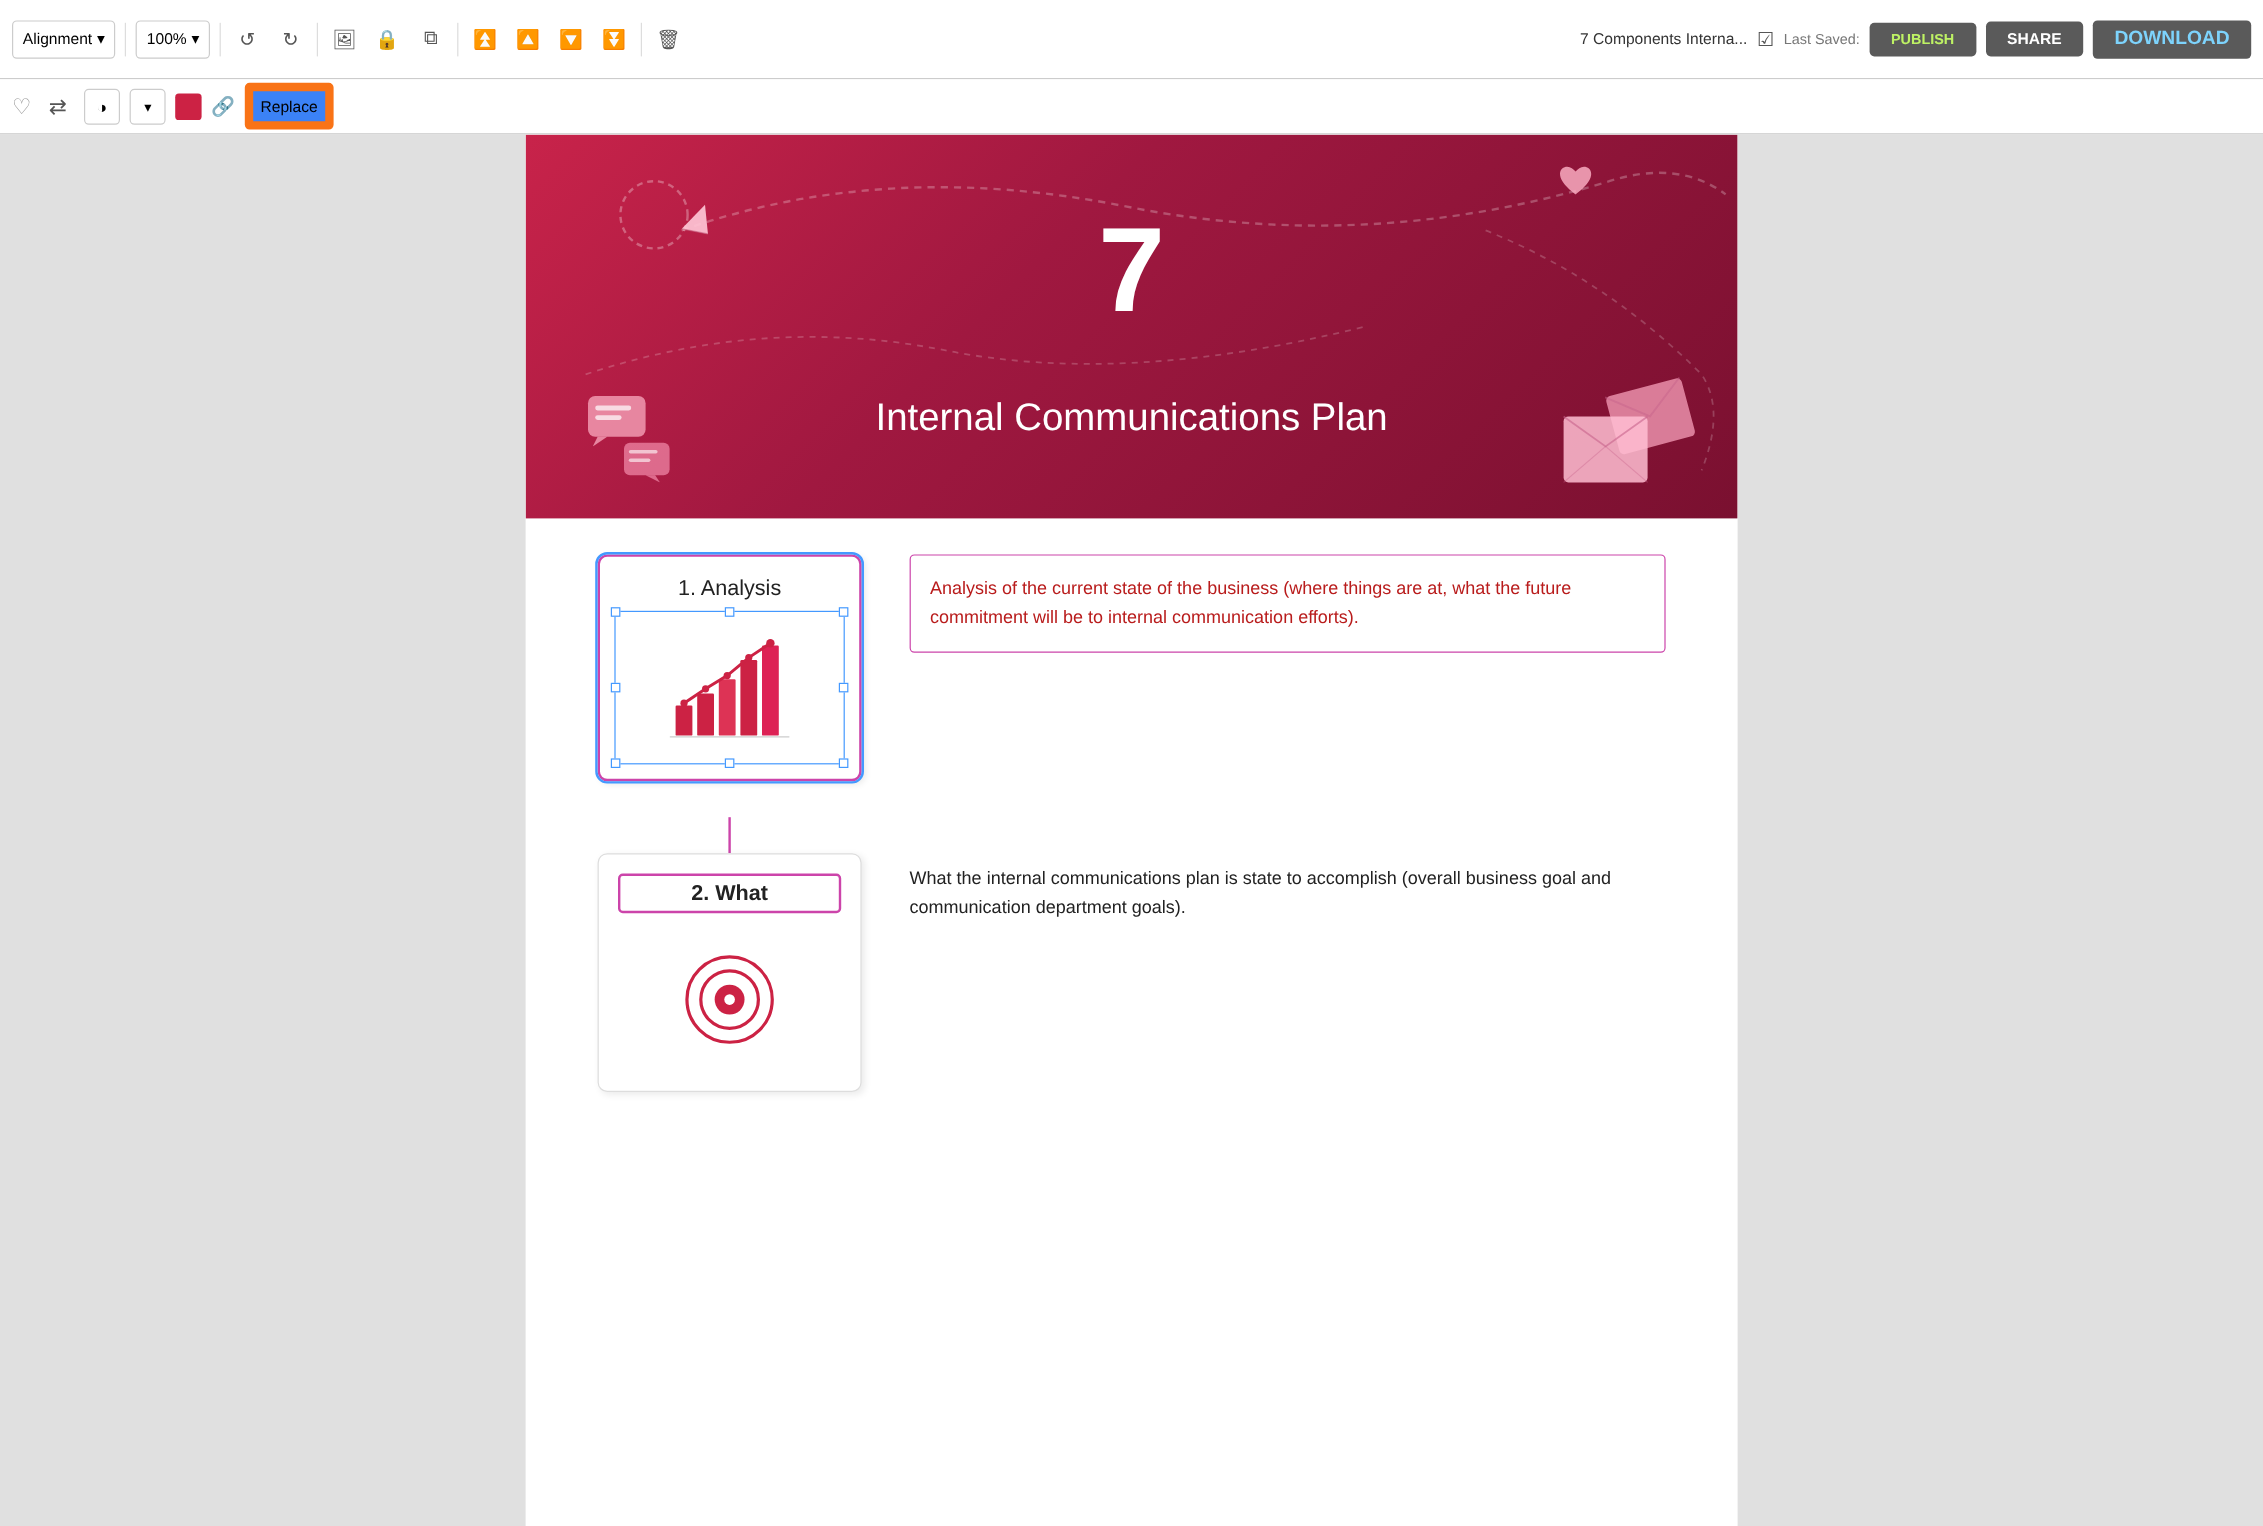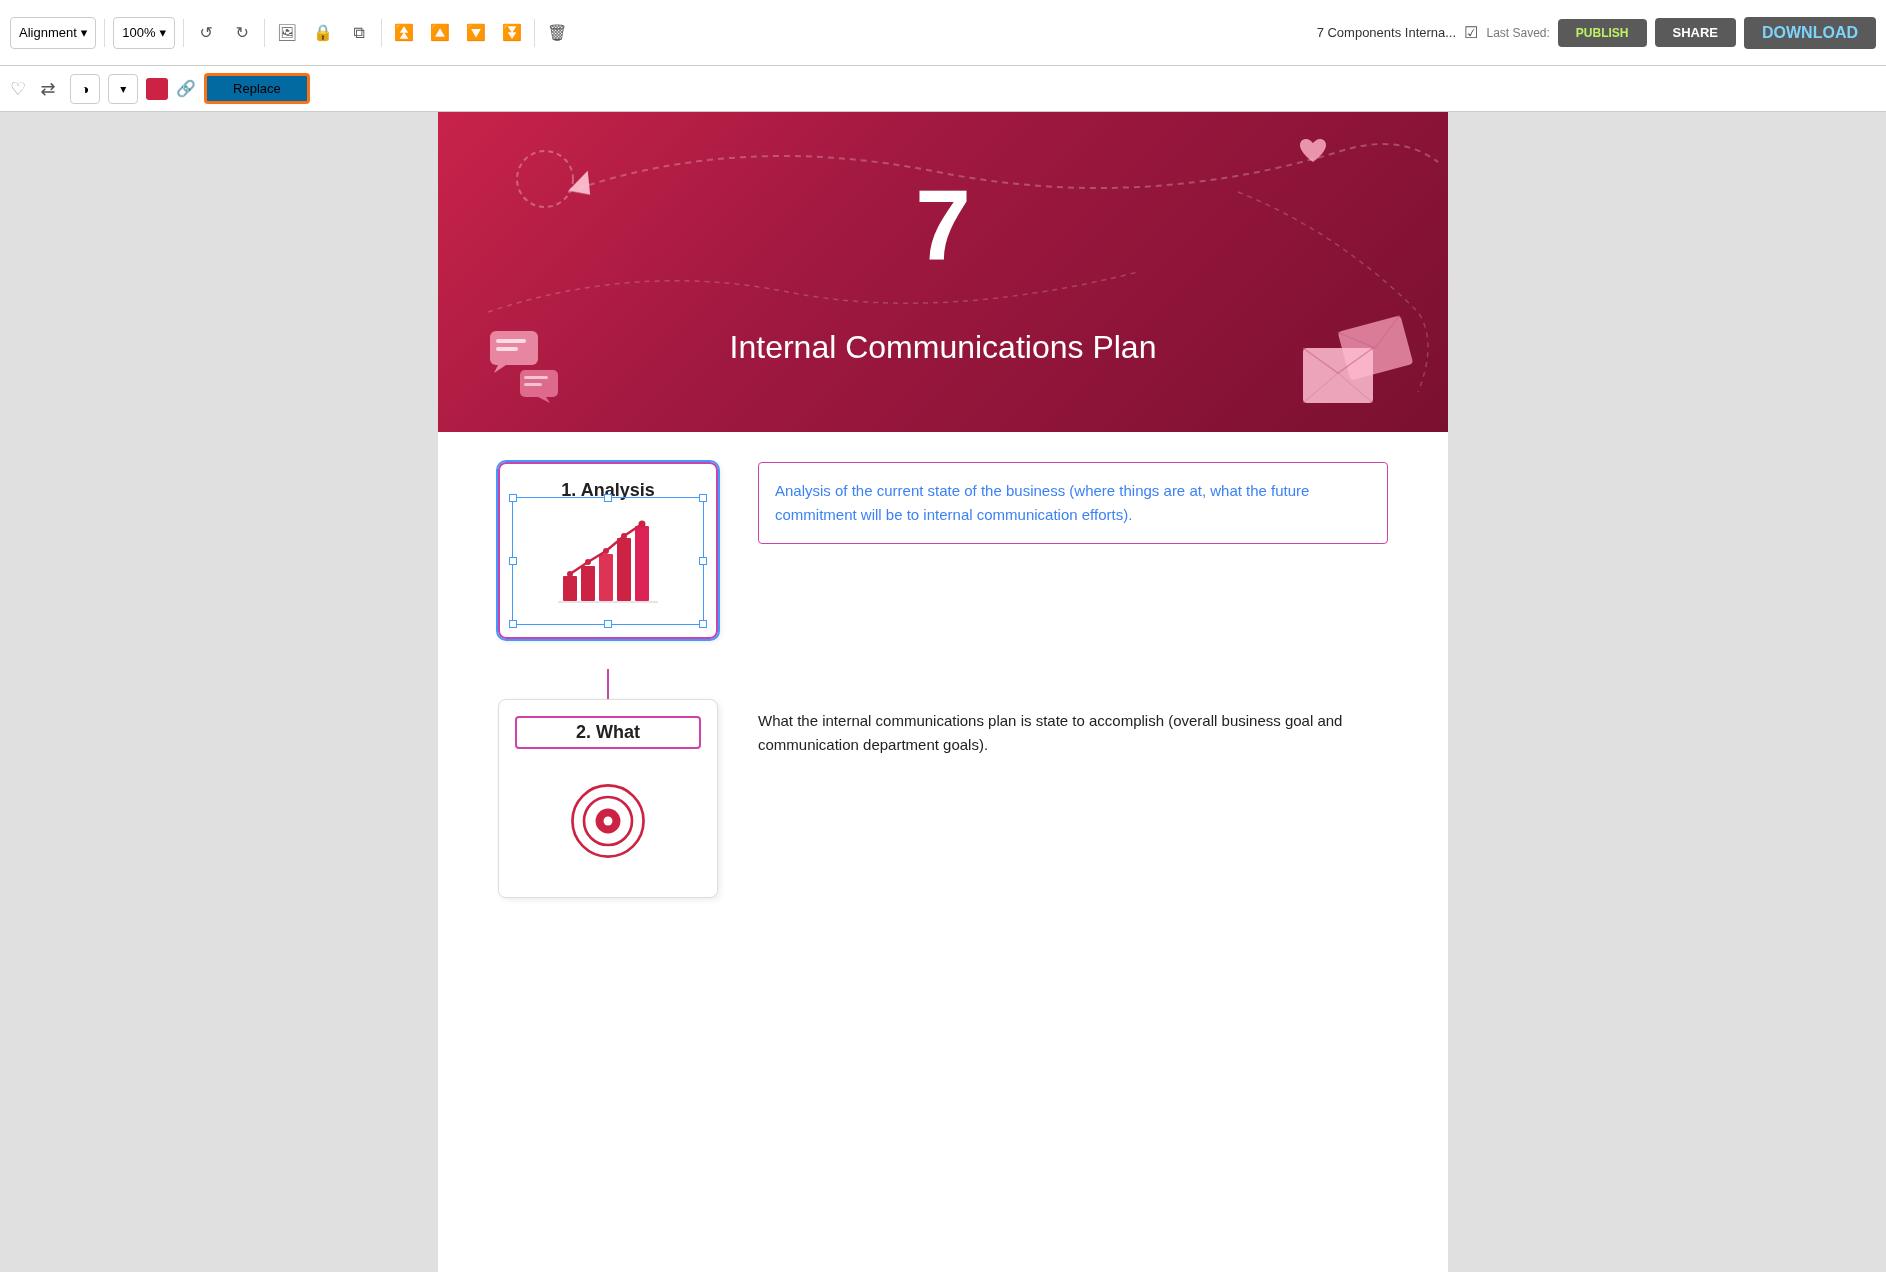--- a/index.html
+++ b/index.html
@@ -115,25 +115,25 @@
     .heart-icon { font-size: 18px; color: #999; cursor: pointer; }
     .link-icon { font-size: 16px; color: #555; cursor: pointer; }
     .color-swatch {
       width: 22px;
       height: 22px;
       background: #cc2244;
       border-radius: 3px;
       cursor: pointer;
     }
     .replace-btn {
-      border: 3px solid #f97316;
-      border-radius: 4px;
-      padding: 5px 26px;
+      border: 7px solid #f97316;
+      border-radius: 4px;
+      padding: 5px 6px;
       font-size: 13px;
-      background: #0369a1;
+      background: #3b82f6;
       cursor: pointer;
     }
     .contrast-btn {
       width: 30px;
       height: 30px;
       border: 1px solid #ccc;
       border-radius: 4px;
       display: flex;
       align-items: center;
       justify-content: center;
@@ -225,22 +225,23 @@
       width: 220px;
       min-width: 220px;
       background: white;
       box-shadow: 2px 2px 6px rgba(0,0,0,0.1);
     }
     .component-card.selected {
       outline: 2px solid #4499ff;
     }
     .card-title {
       font-size: 18px;
-      font-weight: bold;
+      font-weight: normal;
       color: #222;
+      margin-bottom: 12px;
       text-align: center;
     }
     .card-icon-area {
       display: flex;
       align-items: center;
       justify-content: center;
       width: 100%;
       height: 120px;
       position: relative;
     }
@@ -269,21 +270,21 @@
     .handle.bl { bottom: -4px; left: -4px; }
     .handle.bc { bottom: -4px; left: 50%; transform: translateX(-50%); }
     .handle.br { bottom: -4px; right: -4px; }
 
     .description-box {
       border: 1.5px solid #cc44aa;
       border-radius: 4px;
       padding: 16px;
       font-size: 15px;
       line-height: 1.6;
-      color: #3b82f6;
+      color: #b91c1c;
       flex: 1;
     }
 
     
     .connector-line {
       width: 2px;
       height: 30px;
       background: #cc44aa;
       margin: 0 auto 0 109px;
     }

